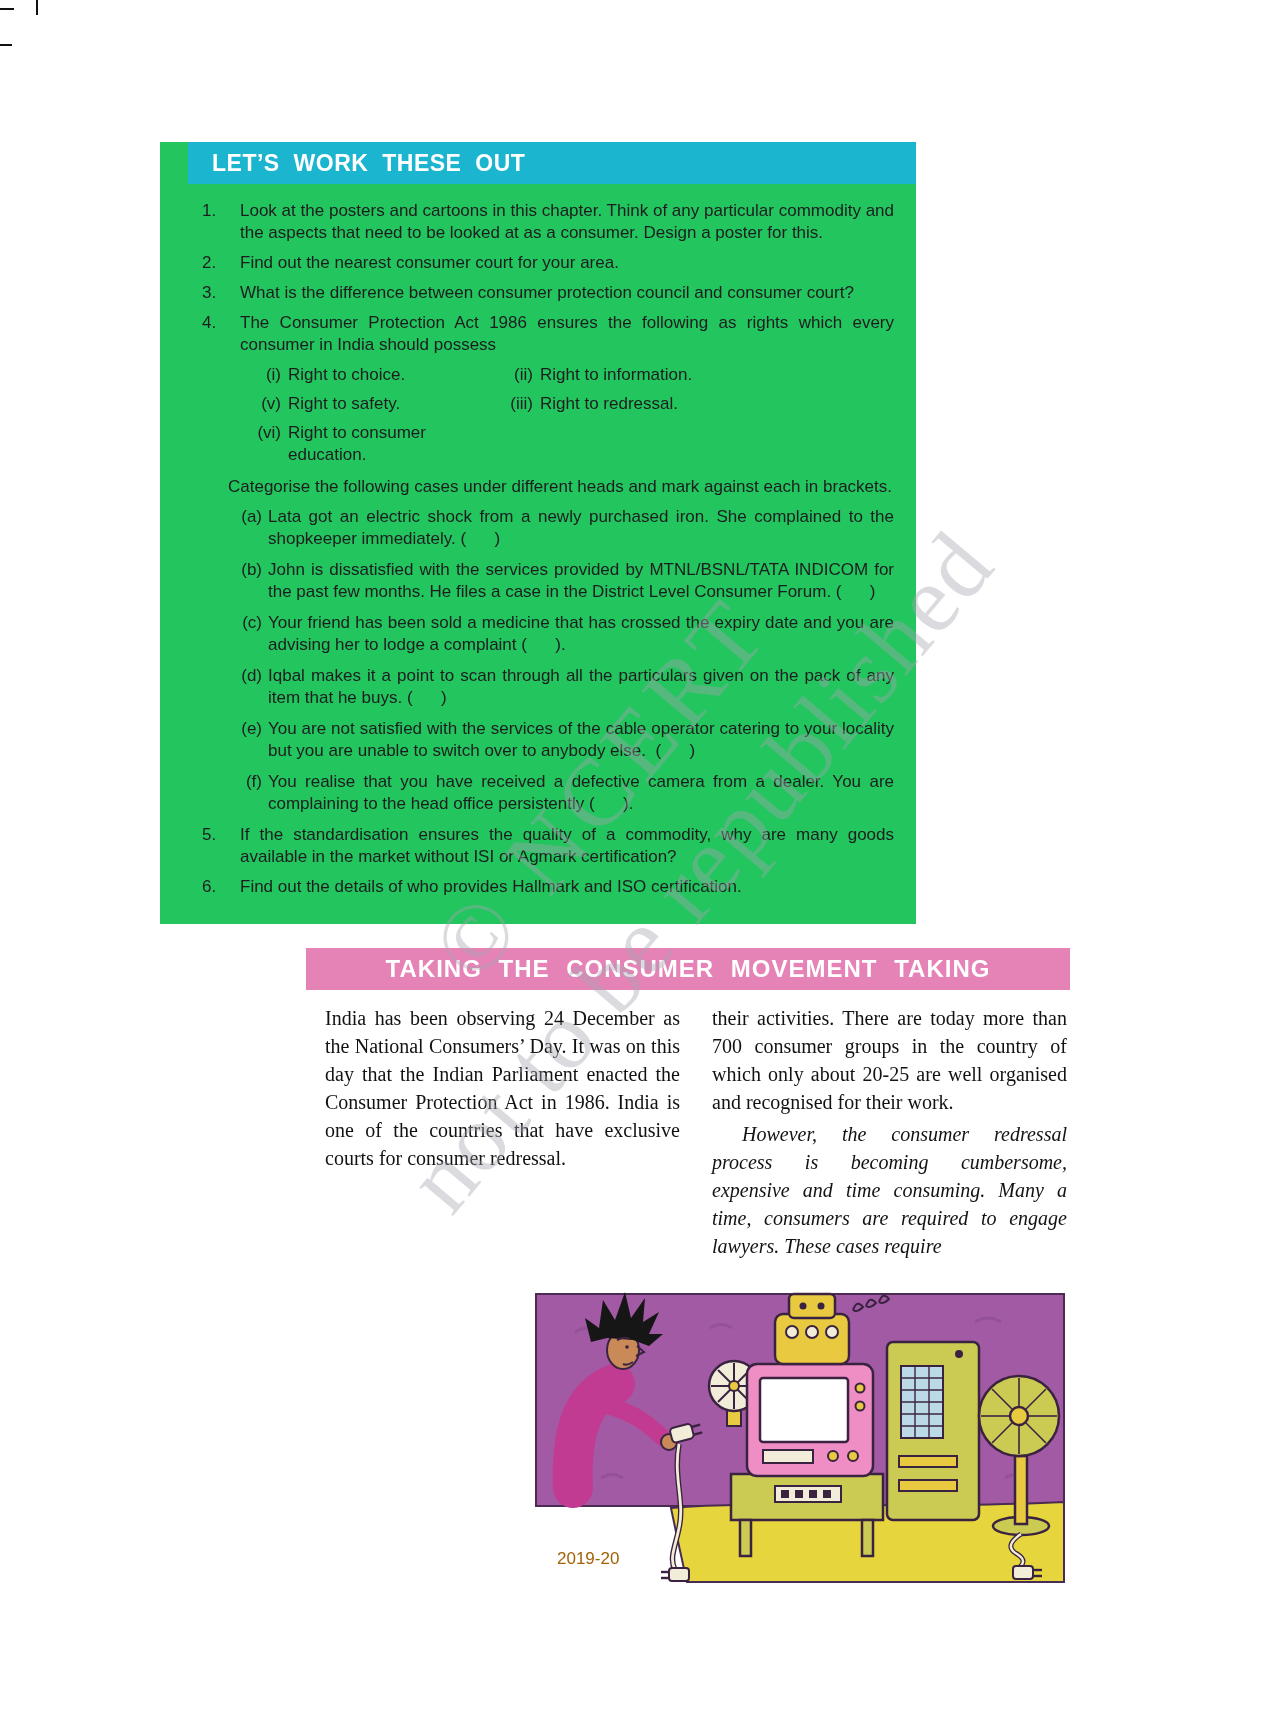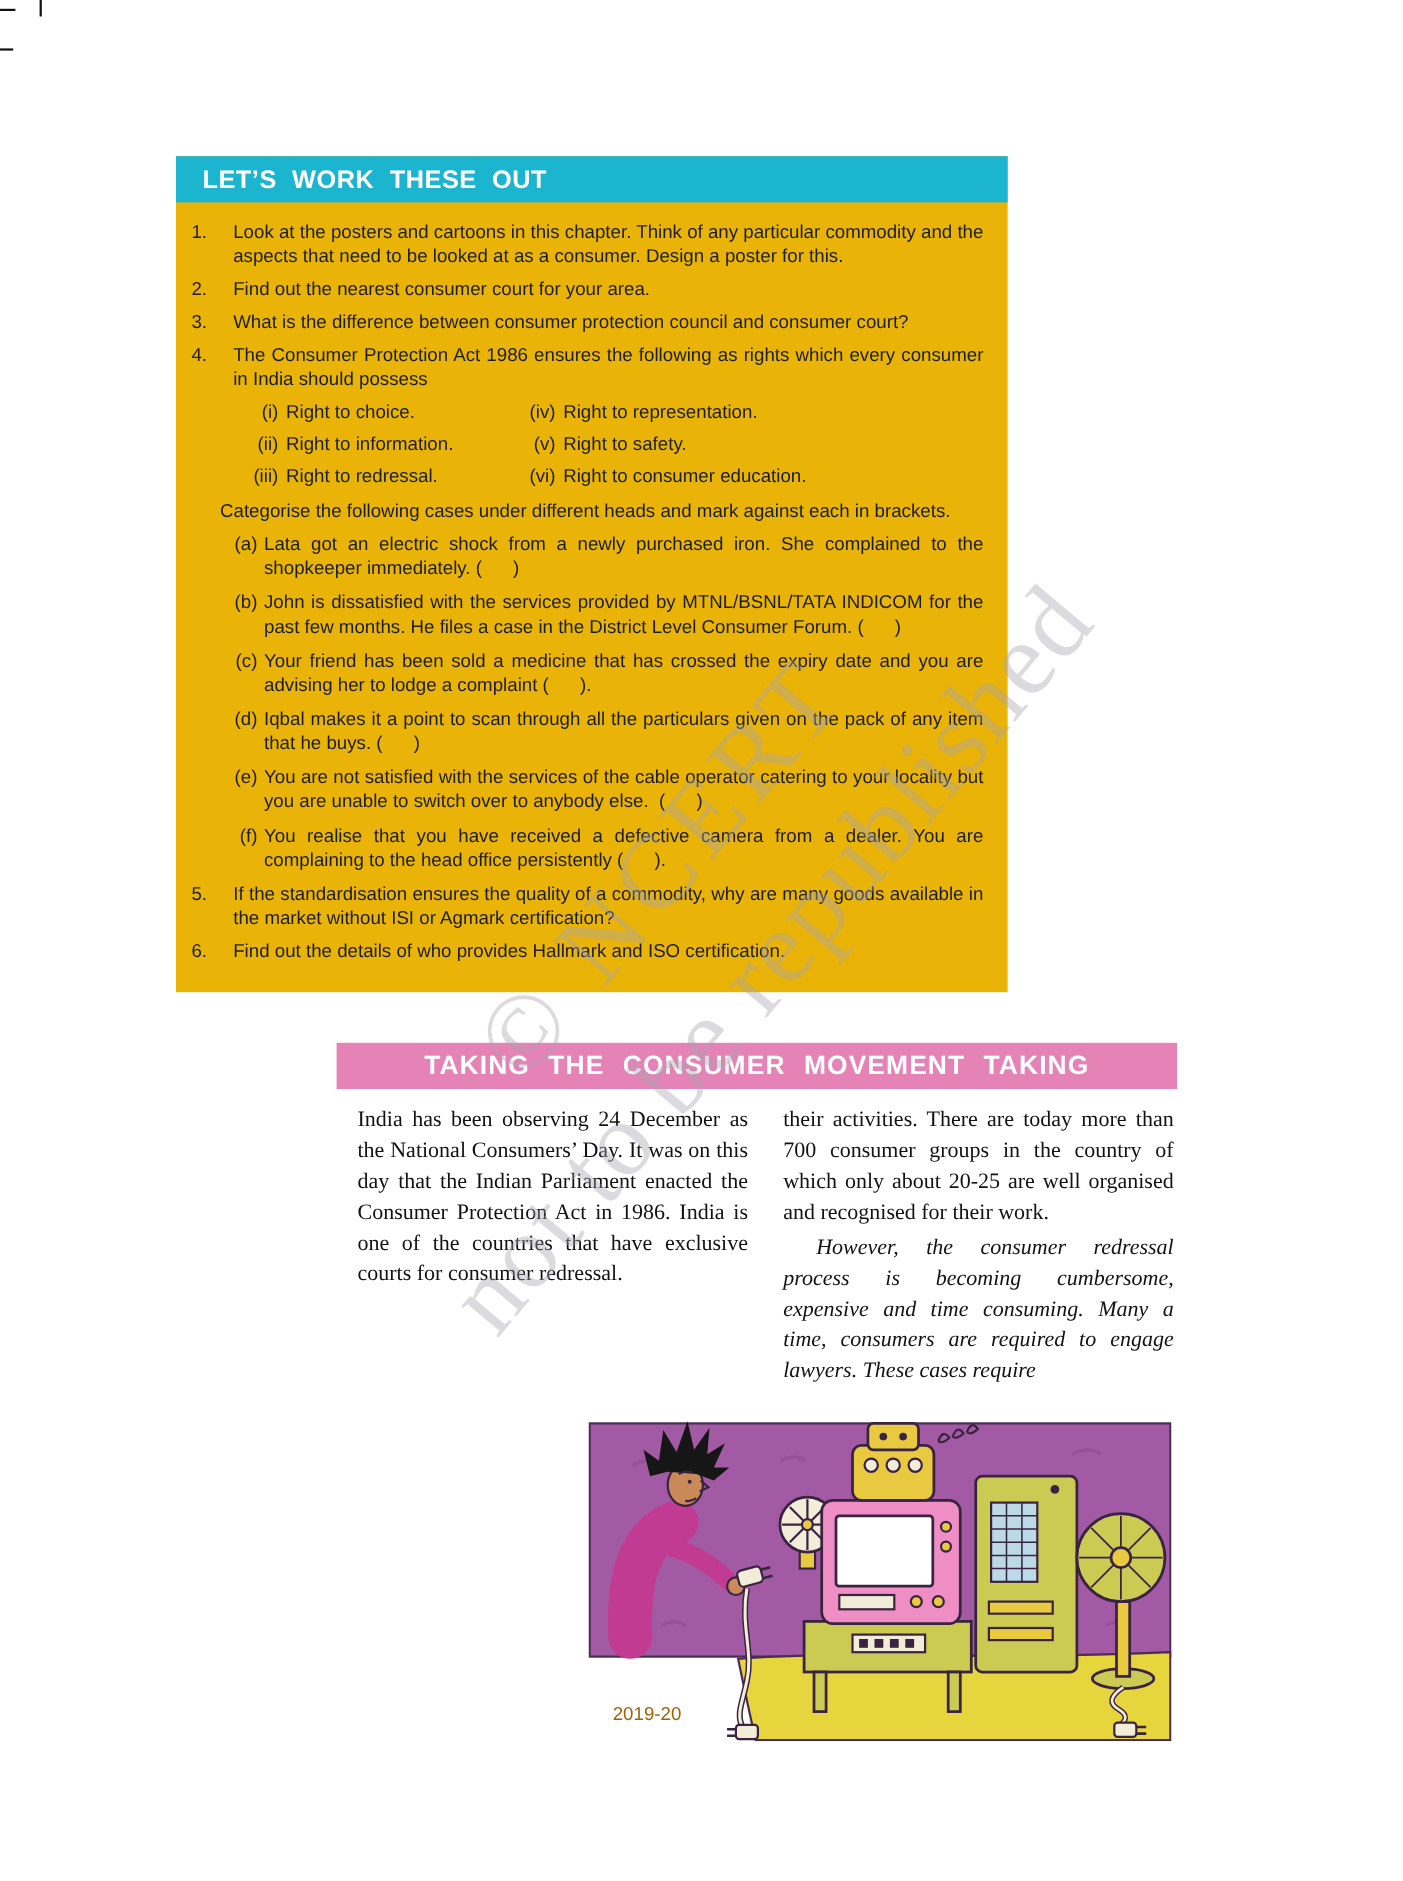--- a/index.html
+++ b/index.html
@@ -20,21 +20,21 @@
     transform:rotate(-50deg); transform-origin:50% 50%;
     text-align:center; color:rgba(165,165,175,0.40);
     font-family:"Liberation Serif", serif; pointer-events:none; z-index:6;
   }
   .watermark .wm-l1 { font-size:96px; letter-spacing:8px; line-height:1.35; }
   .watermark .wm-l2 { font-size:96px; letter-spacing:2px; line-height:1.35; }
 
   
   .worksheet {
     position:absolute; left:160px; top:142px; width:756px;
-    background:#eab308; padding-bottom:18px; z-index:2;
+    background:#22c55e; padding-bottom:18px; z-index:2;padding-left:28px;
   }
   .ws-header {
     height:42px; background:#1bb5cf; color:#ffffff; font-weight:bold;
     font-size:23px; letter-spacing:0.5px; word-spacing:7px;
     display:flex; align-items:center; padding-left:24px;
   }
   .ws-body { padding:16px 22px 0 14px; font-size:17px; line-height:22px; }
   .ws-item { display:flex; margin-bottom:8px; }
   .ws-item .num { width:38px; flex:none; }
   .ws-item .txt { flex:1; text-align:justify; }
@@ -110,24 +110,20 @@
       </div>
       <div class="ws-item">
         <span class="num">4.</span>
         <span class="txt">The Consumer Protection Act 1986 ensures the following as rights which every consumer in India should possess</span>
       </div>
 
       <div class="rights">
         <div class="right-item">
           <span class="rnum">(i)</span>
           <span>Right to choice.</span>
-        </div>
-        <div class="right-item">
-          <span class="rnum">(iv)</span>
-          <span>Right to representation.</span>
         </div>
         <div class="right-item">
           <span class="rnum">(ii)</span>
           <span>Right to information.</span>
         </div>
         <div class="right-item">
           <span class="rnum">(v)</span>
           <span>Right to safety.</span>
         </div>
         <div class="right-item">

